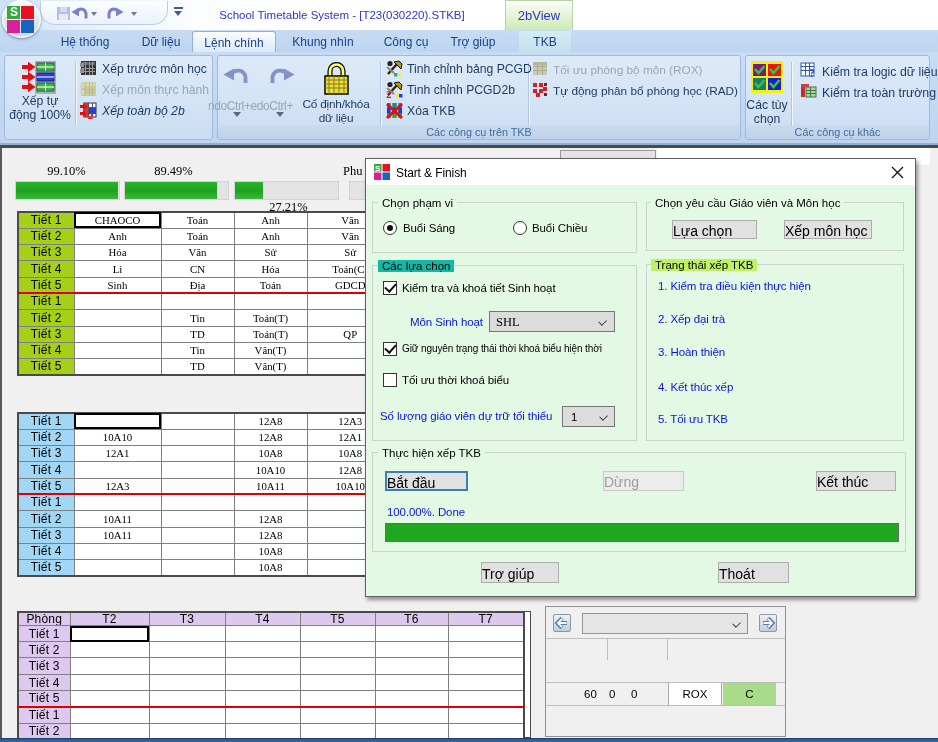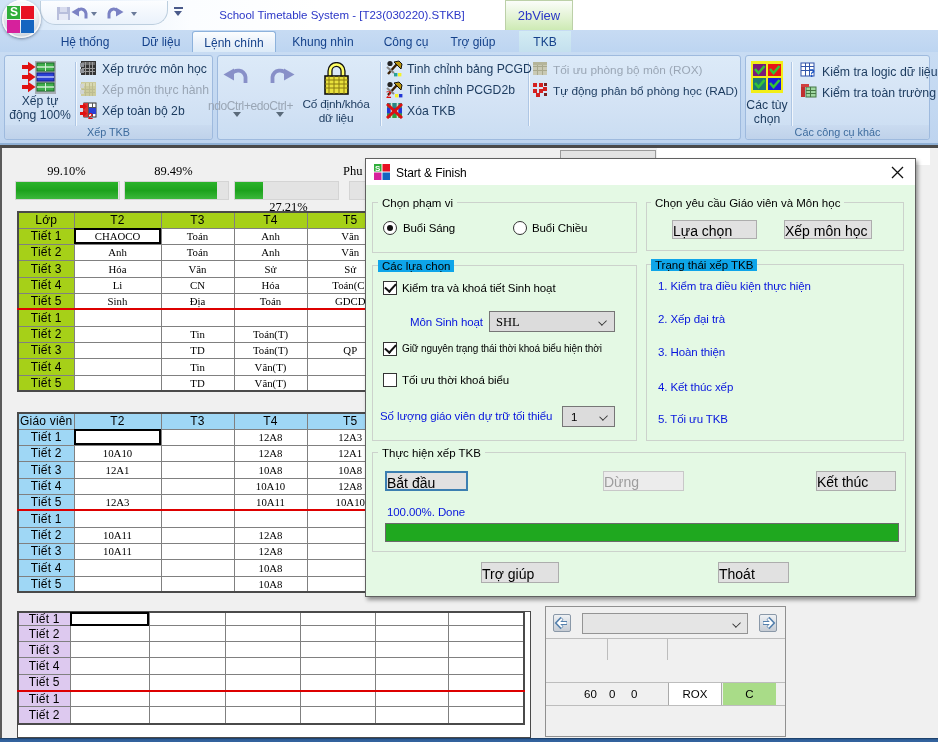--- a/index.html
+++ b/index.html
@@ -91,21 +91,20 @@
 <div class="tab" style="left:129px;width:64px;">Dữ liệu</div>
 <div class="tab" id="tab-active" style="left:192px;width:84px;">Lệnh chính</div>
 <div class="tab" style="left:283px;width:80px;">Khung nhìn</div>
 <div class="tab" style="left:372px;width:68px;">Công cụ</div>
 <div class="tab" style="left:439px;width:68px;">Trợ giúp</div>
 <div class="tab" id="tab-tkb" style="left:519px;width:52px;">TKB</div>
 
 <div class="abs" id="ribbon"></div>
 
 <div class="rgroup" style="left:4px;width:209px;">
-  <div class="glabel">Xếp TKB</div>
   <div class="rsep" style="left:70px;top:6px;height:64px;"></div>
 </div>
 <svg class="abs" style="left:22px;top:61px;" width="34" height="33" viewBox="0 0 34 33">
   <rect x="13" y="0" width="21" height="33" fill="#a8adb4"></rect>
   <rect x="15" y="2" width="17" height="8" fill="#3fae4c" stroke="#1d6b28"></rect>
   <line x1="15" y1="6" x2="32" y2="6" stroke="#d7f0d7" stroke-width="1.4"></line>
   <line x1="23.5" y1="2" x2="23.5" y2="10" stroke="#d7f0d7"></line>
   <rect x="15" y="12" width="17" height="8" fill="#2b3fd6" stroke="#141f8a"></rect>
   <line x1="15" y1="16" x2="32" y2="16" stroke="#c8d0f5" stroke-width="1.4"></line>
   <rect x="15" y="22" width="17" height="8" fill="#3fae4c" stroke="#1d6b28"></rect>
@@ -152,23 +151,24 @@
         <line x1="4" y1="5.5" x2="16" y2="5.5"></line>
         <line x1="4" y1="9.5" x2="16" y2="9.5"></line>
       </g>
       <rect x="4" y="1" width="4" height="14" fill="#d83232"></rect>
       <rect x="9" y="6" width="7" height="6" fill="#2b3fd6"></rect>
       <g fill="#e01010">
         <path d="M0 3 h3 v-2 l4 3.5 -4 3.5 v-2 h-3 z"></path>
         <path d="M0 10 h3 v-2 l4 3.5 -4 3.5 v-2 h-3 z"></path>
       </g>
       <text x="8" y="17" font-size="9" fill="#e01010" font-weight="bold">2</text>
-    </svg><span class="tx" style="left:22px;top:2px;">Xếp toàn bộ 2b</span></div>
+    </svg><span class="tx" style="left:22px;top:2px;font-style:italic;">Xếp toàn bộ 2b</span></div>
 
 <div class="rgroup" style="left:217px;width:524px;">
+  <div class="glabel">Các công cụ trên TKB</div>
   <div class="rsep" style="left:162px;top:6px;height:64px;"></div>
   <div class="rsep" style="left:310px;top:6px;height:64px;"></div>
 </div>
 <svg class="abs" style="left:223px;top:68px;" width="30" height="17" viewBox="0 0 30 17">
     <path d="M8 6.5 C12 0.5 21 1.5 22.5 9 L22.5 15" stroke="#8890c8" stroke-width="3.8" fill="none"></path>
     <path d="M11 0.5 L0.5 6.5 L11 12.5 Z" fill="#8890c8"></path>
   </svg>
 <svg class="abs" style="left:265px;top:68px;" width="30" height="17" viewBox="0 0 30 17">
     <path d="M22 6.5 C18 0.5 9 1.5 7.5 9 L7.5 15" stroke="#8890c8" stroke-width="3.8" fill="none"></path>
     <path d="M19 0.5 L29.5 6.5 L19 12.5 Z" fill="#8890c8"></path>
@@ -333,27 +333,20 @@
 
 <table class="tkb" id="t1" style="left:17px;top:211px;border:2px solid #4a4a4a;">
 <colgroup>
       <col style="width:56px">
       <col style="width:87px">
       <col style="width:73px">
       <col style="width:73px">
       <col style="width:87px">
     </colgroup>
 <tbody>
-      <tr>
-        <td class="hdr">Lớp</td>
-        <td class="hdr">T2</td>
-        <td class="hdr">T3</td>
-        <td class="hdr">T4</td>
-        <td class="hdr">T5</td>
-      </tr>
 <tr>
         <td class="hdr">Tiết 1</td>
         <td class="selcell">CHAOCO</td>
         <td>Toán</td>
         <td>Anh</td>
         <td>Văn</td>
       </tr>
 <tr>
         <td class="hdr">Tiết 2</td>
         <td>Anh</td>
@@ -421,27 +414,20 @@
   </table>
 <table class="tkb" id="t2" style="left:17px;top:412px;border:2px solid #4a4a4a;">
 <colgroup>
       <col style="width:56px">
       <col style="width:87px">
       <col style="width:73px">
       <col style="width:73px">
       <col style="width:87px">
     </colgroup>
 <tbody>
-      <tr>
-        <td class="hdr">Giáo viên</td>
-        <td class="hdr">T2</td>
-        <td class="hdr">T3</td>
-        <td class="hdr">T4</td>
-        <td class="hdr">T5</td>
-      </tr>
 <tr>
         <td class="hdr">Tiết 1</td>
         <td class="selcell"></td>
         <td></td>
         <td>12A8</td>
         <td>12A3</td>
       </tr>
 <tr>
         <td class="hdr">Tiết 2</td>
         <td>10A10</td>
@@ -512,20 +498,29 @@
 <colgroup>
       <col style="width:52px">
       <col style="width:79px">
       <col style="width:76px">
       <col style="width:75px">
       <col style="width:75px">
       <col style="width:73px">
       <col style="width:76px">
     </colgroup>
 <tbody>
+      <tr>
+        <td class="hdr">Phòng</td>
+        <td class="hdr">T2</td>
+        <td class="hdr">T3</td>
+        <td class="hdr">T4</td>
+        <td class="hdr">T5</td>
+        <td class="hdr">T6</td>
+        <td class="hdr">T7</td>
+      </tr>
 <tr>
         <td class="hdr">Tiết 1</td>
         <td class="selcell"></td>
         <td></td>
         <td></td>
         <td></td>
         <td></td>
         <td></td>
       </tr>
 <tr>
@@ -633,39 +628,39 @@
   <div class="gline" style="left:6px;top:43px;width:265px;height:1px;"></div>
   <div class="gline" style="left:6px;top:43px;width:1px;height:51px;"></div>
   <div class="gline" style="left:270px;top:43px;width:1px;height:51px;"></div>
   <div class="gline" style="left:6px;top:93px;width:265px;height:1px;"></div>
   <div style="left:12px;top:38px;font-size:11.5px;background:#e4f9e4;padding:0 4px;">Chọn phạm vi</div>
 
   <div class="gline" style="left:6px;top:106px;width:265px;height:1px;"></div>
   <div class="gline" style="left:6px;top:106px;width:1px;height:176px;"></div>
   <div class="gline" style="left:270px;top:106px;width:1px;height:176px;"></div>
   <div class="gline" style="left:6px;top:281px;width:265px;height:1px;"></div>
-  <div style="left:12px;top:101px;font-size:11.5px;background:#0ea5e9;padding:0 4px;">Các lựa chọn</div>
+  <div style="left:12px;top:101px;font-size:11.5px;background:#14b8a6;padding:0 4px;">Các lựa chọn</div>
 
   <div class="gline" style="left:6px;top:293px;width:534px;height:1px;"></div>
   <div class="gline" style="left:6px;top:293px;width:1px;height:100px;"></div>
   <div class="gline" style="left:539px;top:293px;width:1px;height:100px;"></div>
   <div class="gline" style="left:6px;top:392px;width:534px;height:1px;"></div>
   <div style="left:12px;top:288px;font-size:11.5px;background:#e4f9e4;padding:0 4px;">Thực hiện xếp TKB</div>
 
   <div class="gline" style="left:280px;top:43px;width:258px;height:1px;"></div>
   <div class="gline" style="left:280px;top:43px;width:1px;height:49px;"></div>
   <div class="gline" style="left:537px;top:43px;width:1px;height:49px;"></div>
   <div class="gline" style="left:280px;top:91px;width:258px;height:1px;"></div>
   <div style="left:285px;top:38px;font-size:11.5px;background:#e4f9e4;padding:0 4px;">Chọn yêu cầu Giáo viên và Môn học</div>
 
   <div class="gline" style="left:280px;top:105px;width:258px;height:1px;"></div>
   <div class="gline" style="left:280px;top:105px;width:1px;height:177px;"></div>
   <div class="gline" style="left:537px;top:105px;width:1px;height:177px;"></div>
   <div class="gline" style="left:280px;top:281px;width:258px;height:1px;"></div>
-  <div style="left:285px;top:100px;font-size:11.5px;background:#0ea5e9;padding:0 4px;">Trạng thái xếp TKB</div>
+  <div style="left:285px;top:100px;font-size:11.5px;background:#bef264;padding:0 4px;">Trạng thái xếp TKB</div>
 
   <div class="radio on" style="left:17px;top:62px;"></div>
   <div class="dlbl" style="left:37px;top:63px;">Buổi Sáng</div>
   <div class="radio" style="left:147px;top:62px;"></div>
   <div class="dlbl" style="left:166px;top:63px;">Buổi Chiều</div>
 
   <div class="check on" style="left:17px;top:122px;"></div>
   <div class="dlbl" style="left:36px;top:123px;">Kiểm tra và khoá tiết Sinh hoạt</div>
 
   <div class="dlbl blue" style="left:44px;top:157px;font-size:11.5px;">Môn Sinh hoạt</div>

